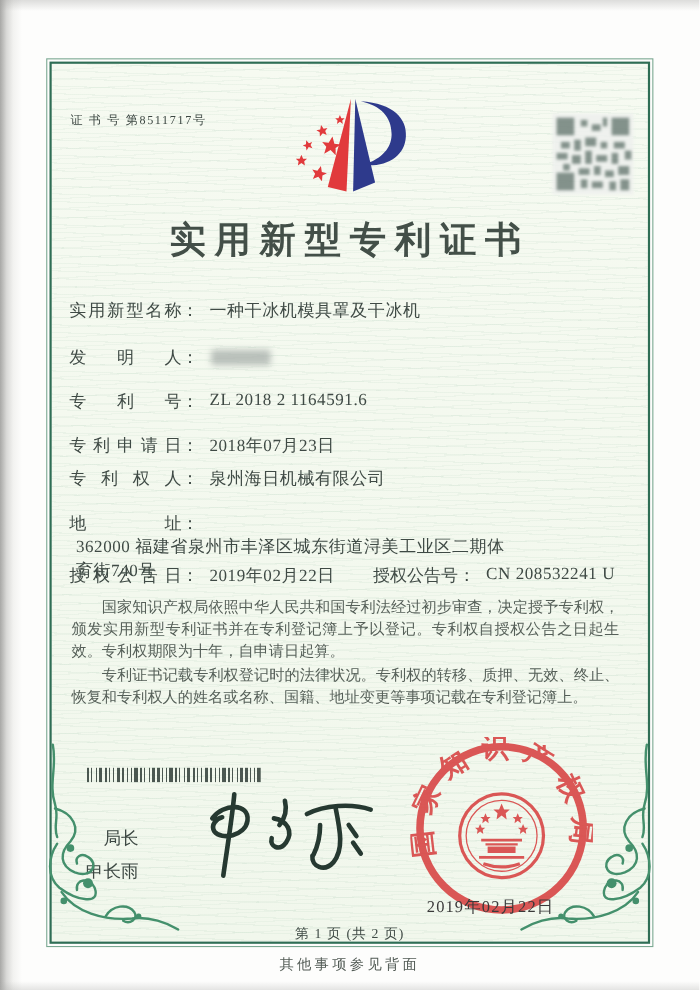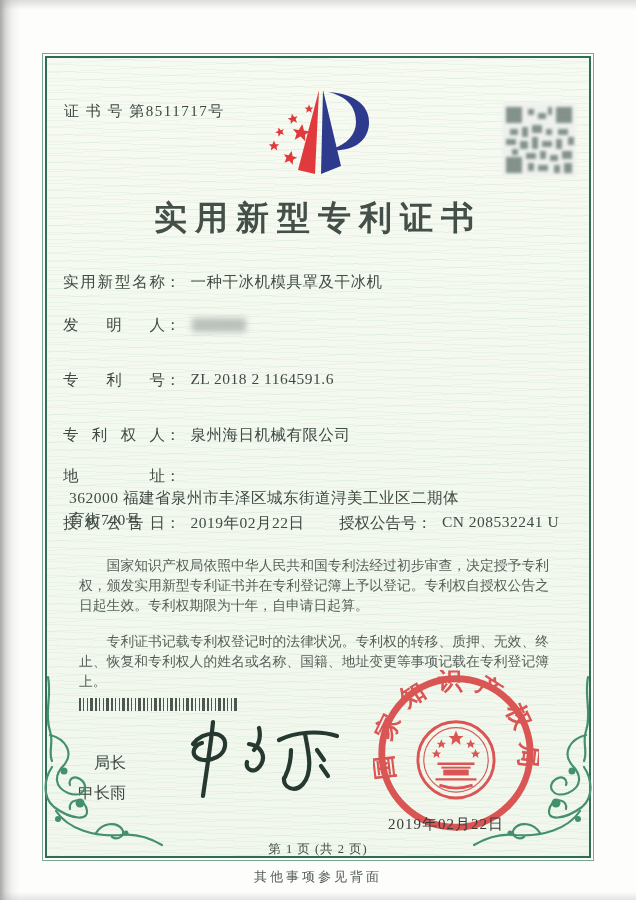--- a/index.html
+++ b/index.html
@@ -21,38 +21,38 @@
     position:absolute;left:45px;top:56px;width:546px;height:802px;
     border:2px solid #2f6e55;
     outline:1px solid #7aa892;
     outline-offset:2px;
     background:
       repeating-linear-gradient(2deg,rgba(125,175,145,.085) 0 1px,rgba(0,0,0,0) 1px 7px),
       repeating-linear-gradient(-3deg,rgba(125,175,145,.07) 0 1px,rgba(0,0,0,0) 1px 9px),
       linear-gradient(180deg,#f6faf1,#f1f7ec);
     box-sizing:border-box;
   }
-  .cert-number{position:absolute;left:17px;top:44px;font-size:15px;letter-spacing:1.5px;color:#3c4742;}
+  .cert-number{position:absolute;left:17px;top:44px;font-size:11px;letter-spacing:1.5px;color:#3c4742;}
   .logo{position:absolute;left:219px;top:28px;}
   .qr{position:absolute;left:455px;top:45px;width:74px;height:74px;filter:blur(1.6px);opacity:.85;}
   .title{position:absolute;left:0;top:138px;width:100%;text-align:center;
     font-size:33px;font-weight:700;letter-spacing:8px;color:#434f48;font-family:Liberation Mono, monospace;}
 
   .frow{position:absolute;left:16px;width:516px;font-size:15.5px;color:#3f4a45;}
   .flabel{display:inline-block;width:102px;text-align:justify;text-align-last:justify;vertical-align:top;}
   .fcolon{display:inline-block;vertical-align:top;}
   .fvalue{display:inline-block;margin-left:6px;vertical-align:top;letter-spacing:.5px;}
   .fvalue.addr{width:392px;line-height:22px;letter-spacing:.5px;}
   .glabel2{position:absolute;left:276px;top:0;}
   .redacted{display:inline-block;width:54px;height:14px;margin-left:8px;margin-top:3px;
     background:#a7aeaa;border-radius:2px;filter:blur(3px);opacity:.75;vertical-align:top;}
 
   .paras{position:absolute;left:16px;top:482px;width:502px;font-size:13.8px;line-height:20px;
     color:#555f58;text-align:justify;}
-  .paras p{margin:16px;text-indent:2em;}
+  .paras p{margin:2px;text-indent:2em;}
 
   .barcode{position:absolute;left:32px;top:640px;width:158px;height:13px;opacity:.88;
     background:repeating-linear-gradient(90deg,
       #35423c 0 2px,rgba(0,0,0,0) 2px 4px,
       #35423c 4px 5px,rgba(0,0,0,0) 5px 8px,
       #35423c 8px 9px,rgba(0,0,0,0) 9px 11px,
       #35423c 11px 14px,rgba(0,0,0,0) 14px 16px);}
   .signatory{position:absolute;left:31px;top:690px;font-size:16px;color:#3c4742;line-height:30px;text-align:right;}
   .signature{position:absolute;left:128px;top:656px;}
   .seal{position:absolute;left:326px;top:612px;}
@@ -130,23 +130,27 @@
   <div class="title">实用新型专利证书</div>
 
   <div class="frow" style="top:214px">
     <span class="flabel">实用新型名称</span><span class="fcolon">：</span>
     <span class="fvalue">一种干冰机模具罩及干冰机</span>
   </div>
   <div class="frow" style="top:257px">
     <span class="flabel">发明人</span><span class="fcolon">：</span>
     <span class="redacted"></span>
   </div>
-  <div class="frow" style="top:312px">
+  <div class="frow" style="top:297px">
     <span class="flabel">专利号</span><span class="fcolon">：</span>
     <span class="fvalue">ZL 2018 2 1164591.6</span>
+  </div>
+  <div class="frow" style="top:337px">
+    <span class="flabel">专利申请日</span><span class="fcolon">：</span>
+    <span class="fvalue">2018年07月23日</span>
   </div>
   <div class="frow" style="top:367px">
     <span class="flabel">专利权人</span><span class="fcolon">：</span>
     <span class="fvalue">泉州海日机械有限公司</span>
   </div>
   <div class="frow" style="top:408px">
     <span class="flabel">地址</span><span class="fcolon">：</span>
     <span class="fvalue addr">362000 福建省泉州市丰泽区城东街道浔美工业区二期体育街740号</span>
   </div>
   <div class="frow" style="top:455px">

